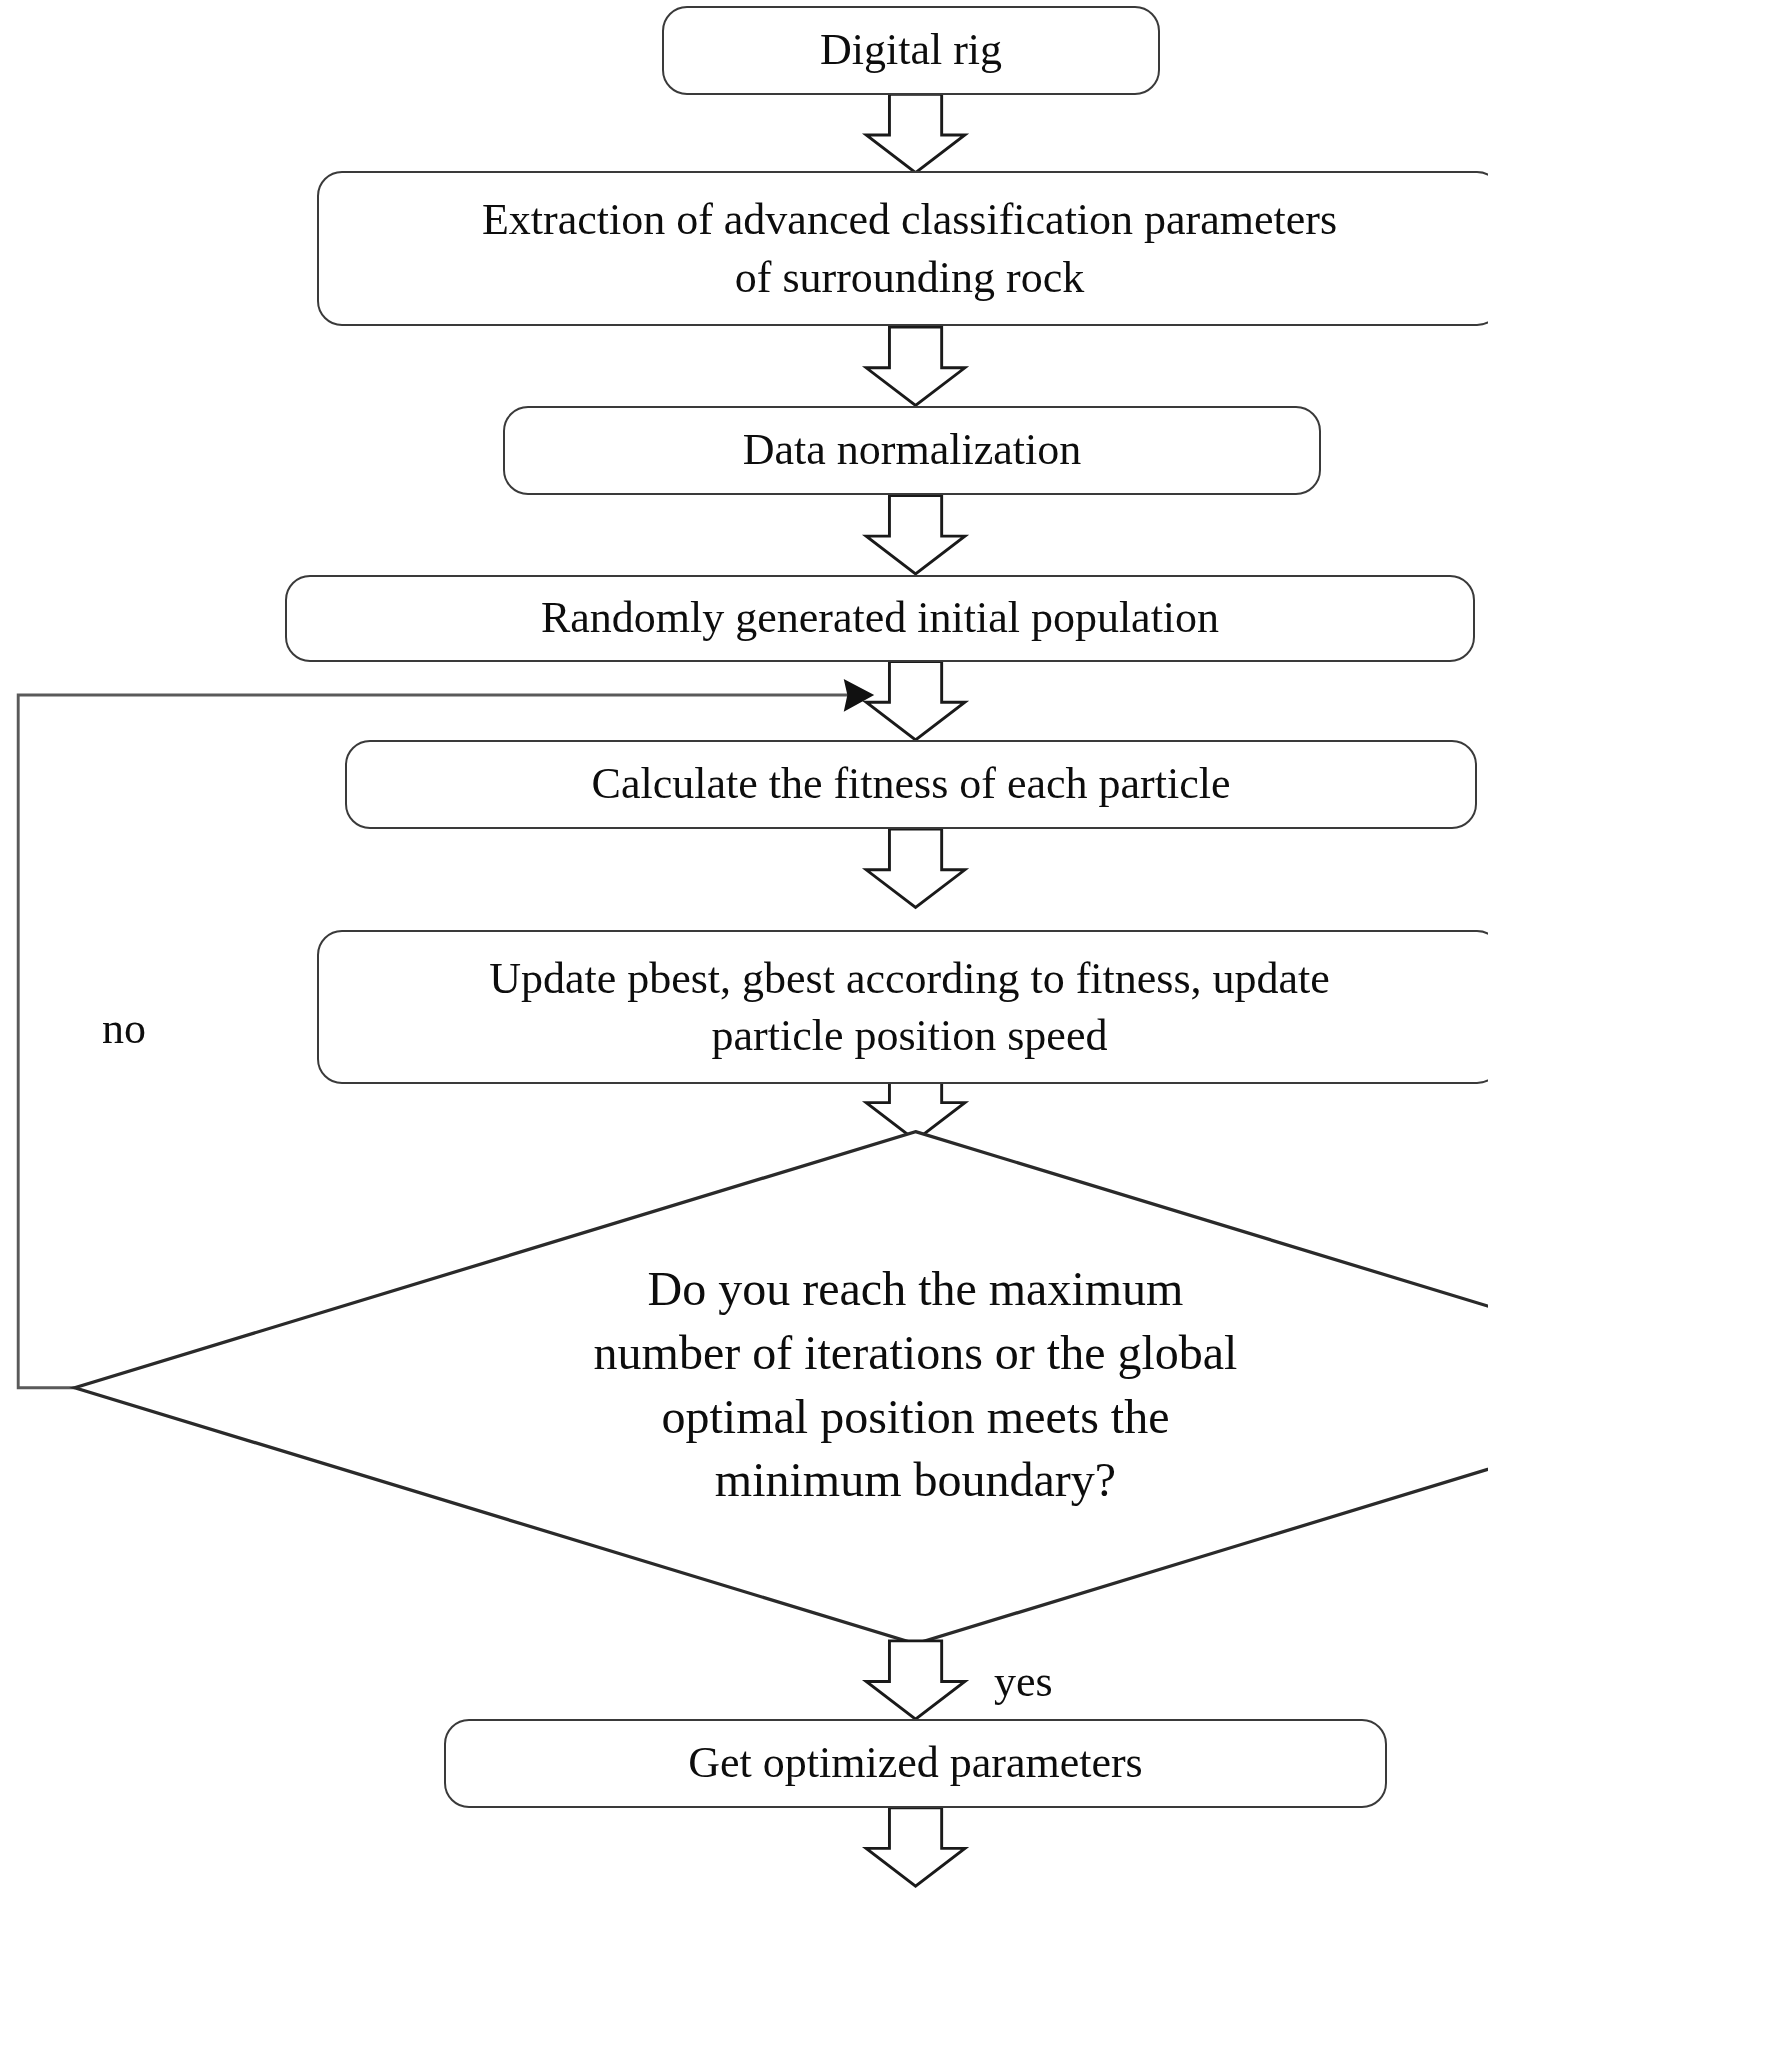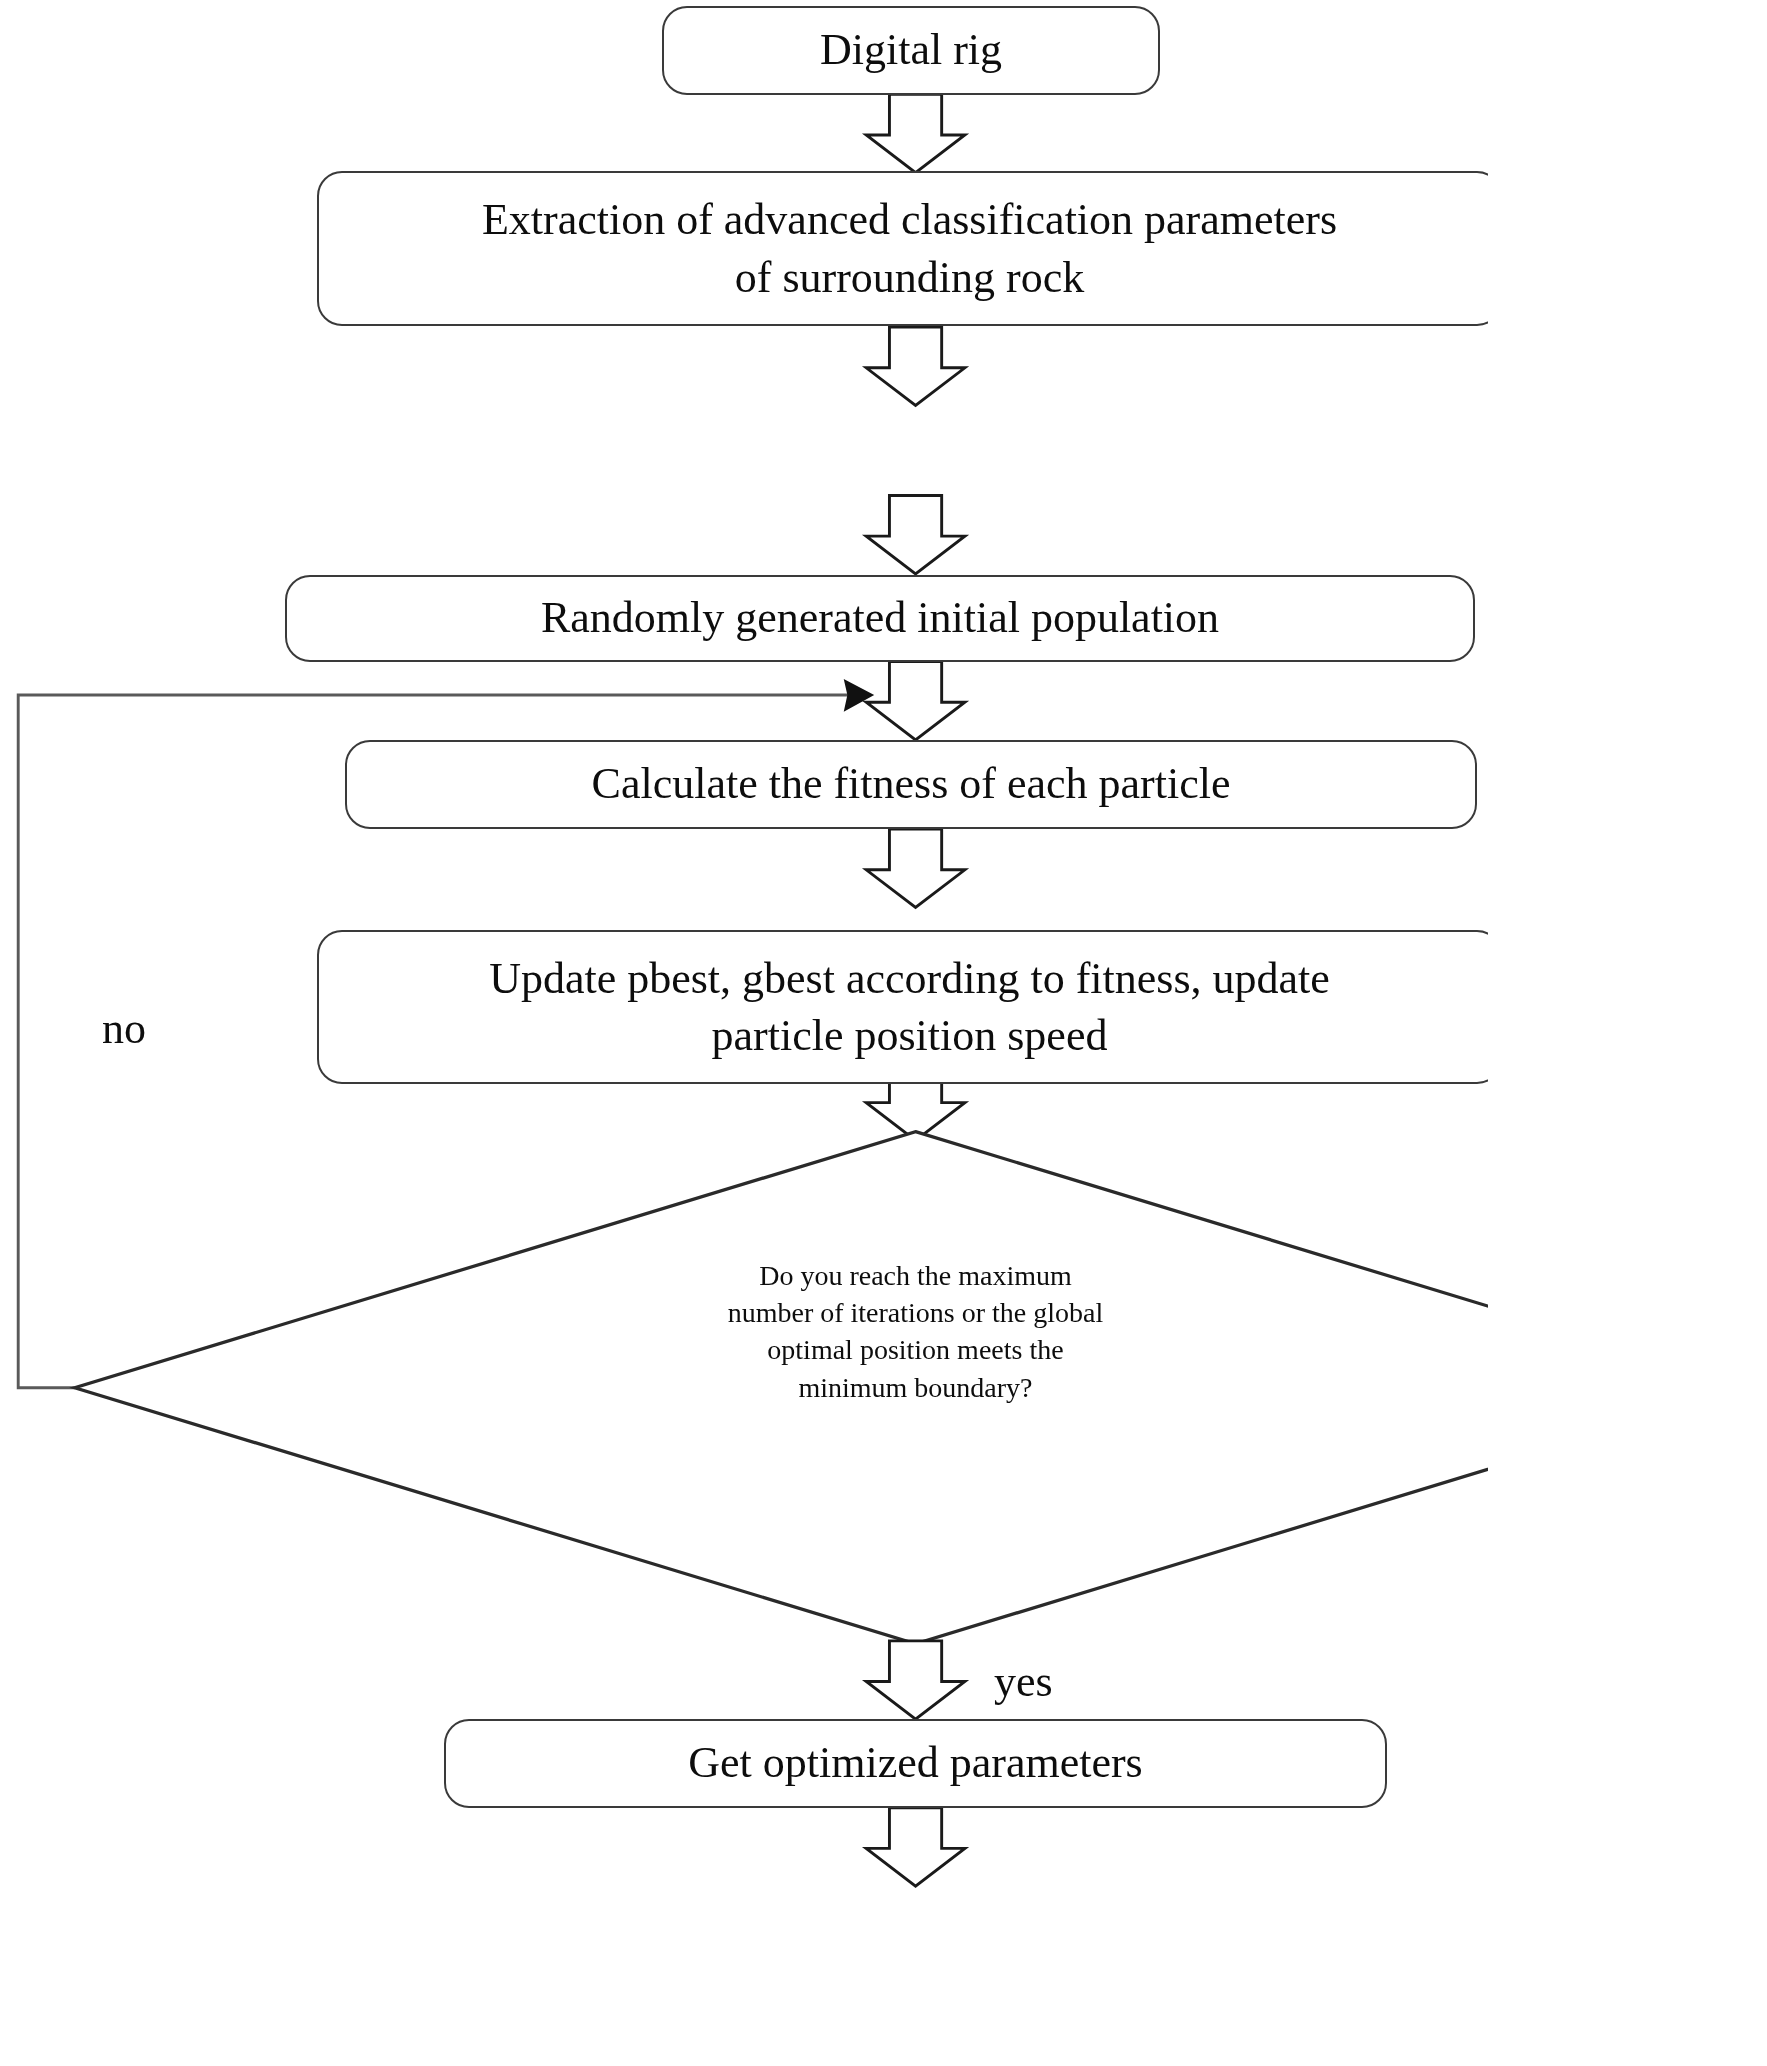--- a/index.html
+++ b/index.html
@@ -98,30 +98,31 @@
     <polygon class="hollow" points="1226,2262 1298,2262 1298,2318 1330,2318 1262,2370 1194,2318 1226,2318"></polygon>
 
     <polygon class="hollow" points="1226,2492 1298,2492 1298,2548 1330,2548 1262,2600 1194,2548 1226,2548"></polygon>
   </svg>
 
   <div class="node" style="left:662px; top:5.8px; width:498px; height:89px;">Digital rig</div>
 
   <div class="node two-line" style="left:317px; top:171px; width:1185px; height:155px;">Extraction of advanced classification parameters
 of surrounding rock</div>
 
+  <div class="node" style="left:503px; top:406px; width:818px; height:89px;">Data normalization</div>
 
   <div class="node" style="left:285px; top:575px; width:1190px; height:87px;">Randomly generated initial population</div>
 
   <div class="node" style="left:345px; top:740px; width:1132px; height:89px;">Calculate the fitness of each particle</div>
 
   <div class="node two-line" style="left:317px; top:930px; width:1185px; height:154px;">Update pbest, gbest according to fitness, update
 particle position speed</div>
 
   <div style="position:absolute; left:553px; top:1257px; width:725px; text-align:center;
-              font-size:28px; line-height:1.33; color:#0d0d0d; white-space:pre-line;">Do you reach the maximum
+              font-size:48px; line-height:1.33; color:#0d0d0d; white-space:pre-line;">Do you reach the maximum
 number of iterations or the global
 optimal position meets the
 minimum boundary?</div>
 
   <div class="node" style="left:444px; top:1719px; width:943px; height:89px;">Get optimized parameters</div>
 
 
   <div class="label" style="left:102px; top:1007px;">no</div>
 
   <div class="label" style="left:994px; top:1660px;">yes</div>

